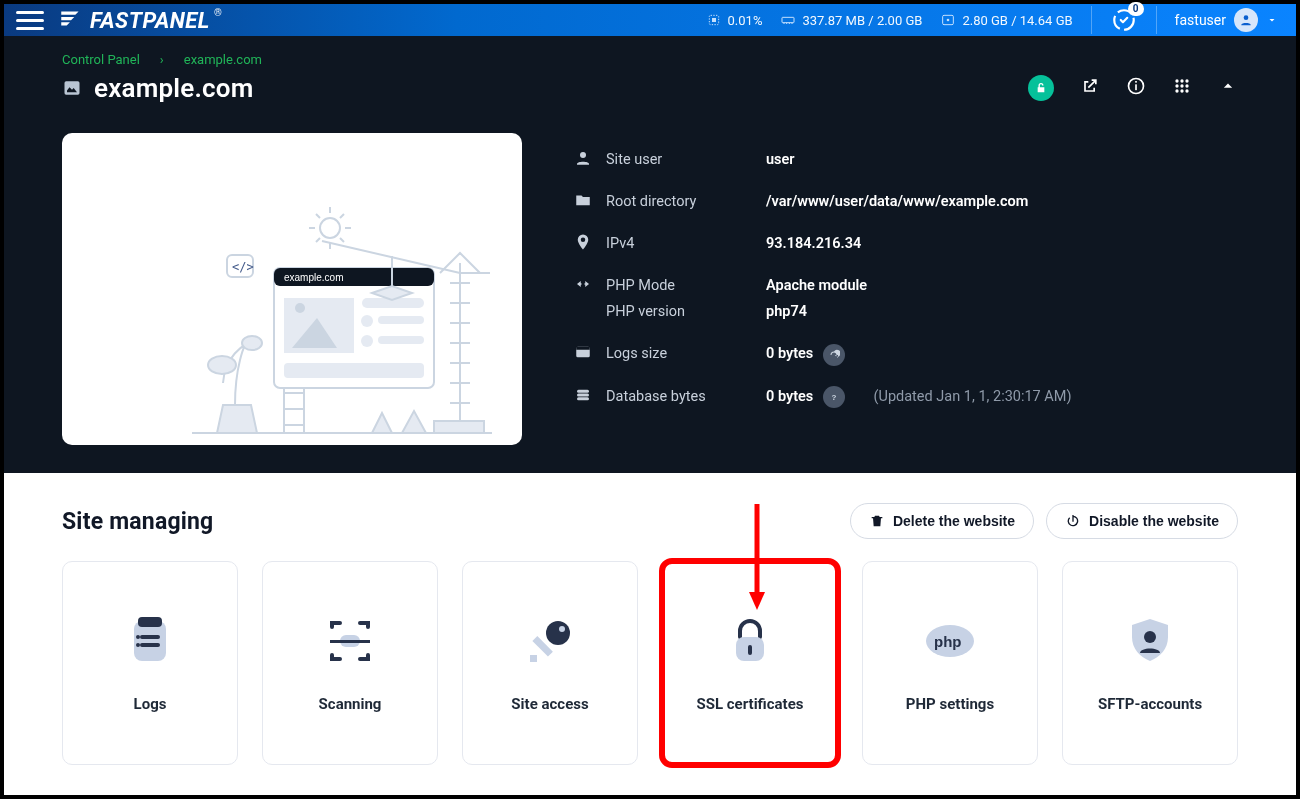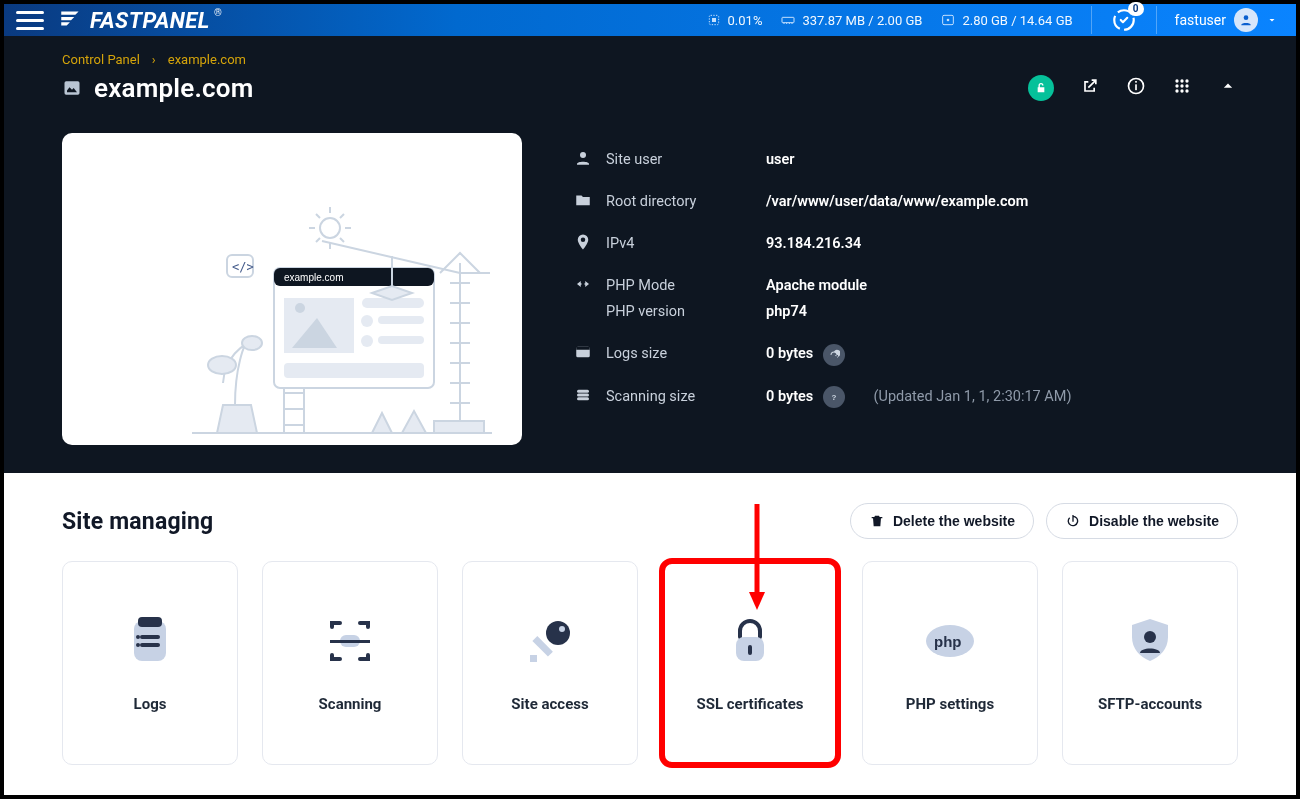--- a/index.html
+++ b/index.html
@@ -44,21 +44,21 @@
   .spinner .badge{ position:absolute; top:-4px; right:-6px; background:#fff; color:#0a3a80; font-size:10px; font-weight:700; border-radius:8px; padding:0 5px; line-height:14px;}
   .user { display:flex; align-items:center; gap:8px; font-size:14px;}
   .avatar-sm{ width:24px; height:24px; border-radius:50%; background:#d6e6fb; display:flex; align-items:center; justify-content:center;}
   .avatar-sm svg{ width:14px; height:14px; fill:#0a5fcf;}
 
   
   .dark {
     background:#0e1621;
     padding: 16px 58px 28px;
   }
-  .breadcrumb{ font-size:13px; color:#eab308; display:flex; align-items:flex-start; gap:12px; margin-bottom:6px;}
+  .breadcrumb{ font-size:13px; color:#22c55e; display:flex; align-items:flex-start; gap:20px; margin-bottom:6px;}
   .breadcrumb span{ opacity:.9;}
   .chev{ opacity:.6; }
   .title-row{ display:flex; align-items:center; gap:12px; }
   .title-left{ display:flex; align-items:center; gap:12px;}
   .title-icon{ width:20px; height:20px; fill:#b9c5d3;}
   .page-title{ font-size:26px; font-weight:600; letter-spacing:.2px;}
   .title-actions{ margin-left:auto; display:flex; align-items:center; gap:26px; }
   .title-actions .circ{ width:26px; height:26px; border-radius:50%; display:flex; align-items:center; justify-content:center;}
   .title-actions svg{ width:20px; height:20px; fill:#fff; }
   .ssl-badge{ background:#06c19a; }
@@ -335,21 +335,21 @@
                 </svg>
               </span>
           </div>
         </div>
         <div class="meta-row">
           <svg class="micon" viewBox="0 0 24 24">
               <rect x="4" y="5" width="16" height="4" rx="2"></rect>
               <rect x="4" y="10" width="16" height="4" rx="2"></rect>
               <rect x="4" y="15" width="16" height="4" rx="2"></rect>
             </svg>
-          <div class="meta-label">Scanning size</div>
+          <div class="meta-label">Database bytes</div>
           <div class="meta-value">
             <span>0 bytes</span>
             <span class="chip">
                 <svg viewBox="0 0 24 24">
                   <text x="7" y="18" font-size="16" fill="#cdd6e1" font-family="Arial">?</text>
                 </svg>
               </span>
             <span class="meta-sub">(Updated Jan 1, 1, 2:30:17 AM)</span>
           </div>
         </div>

